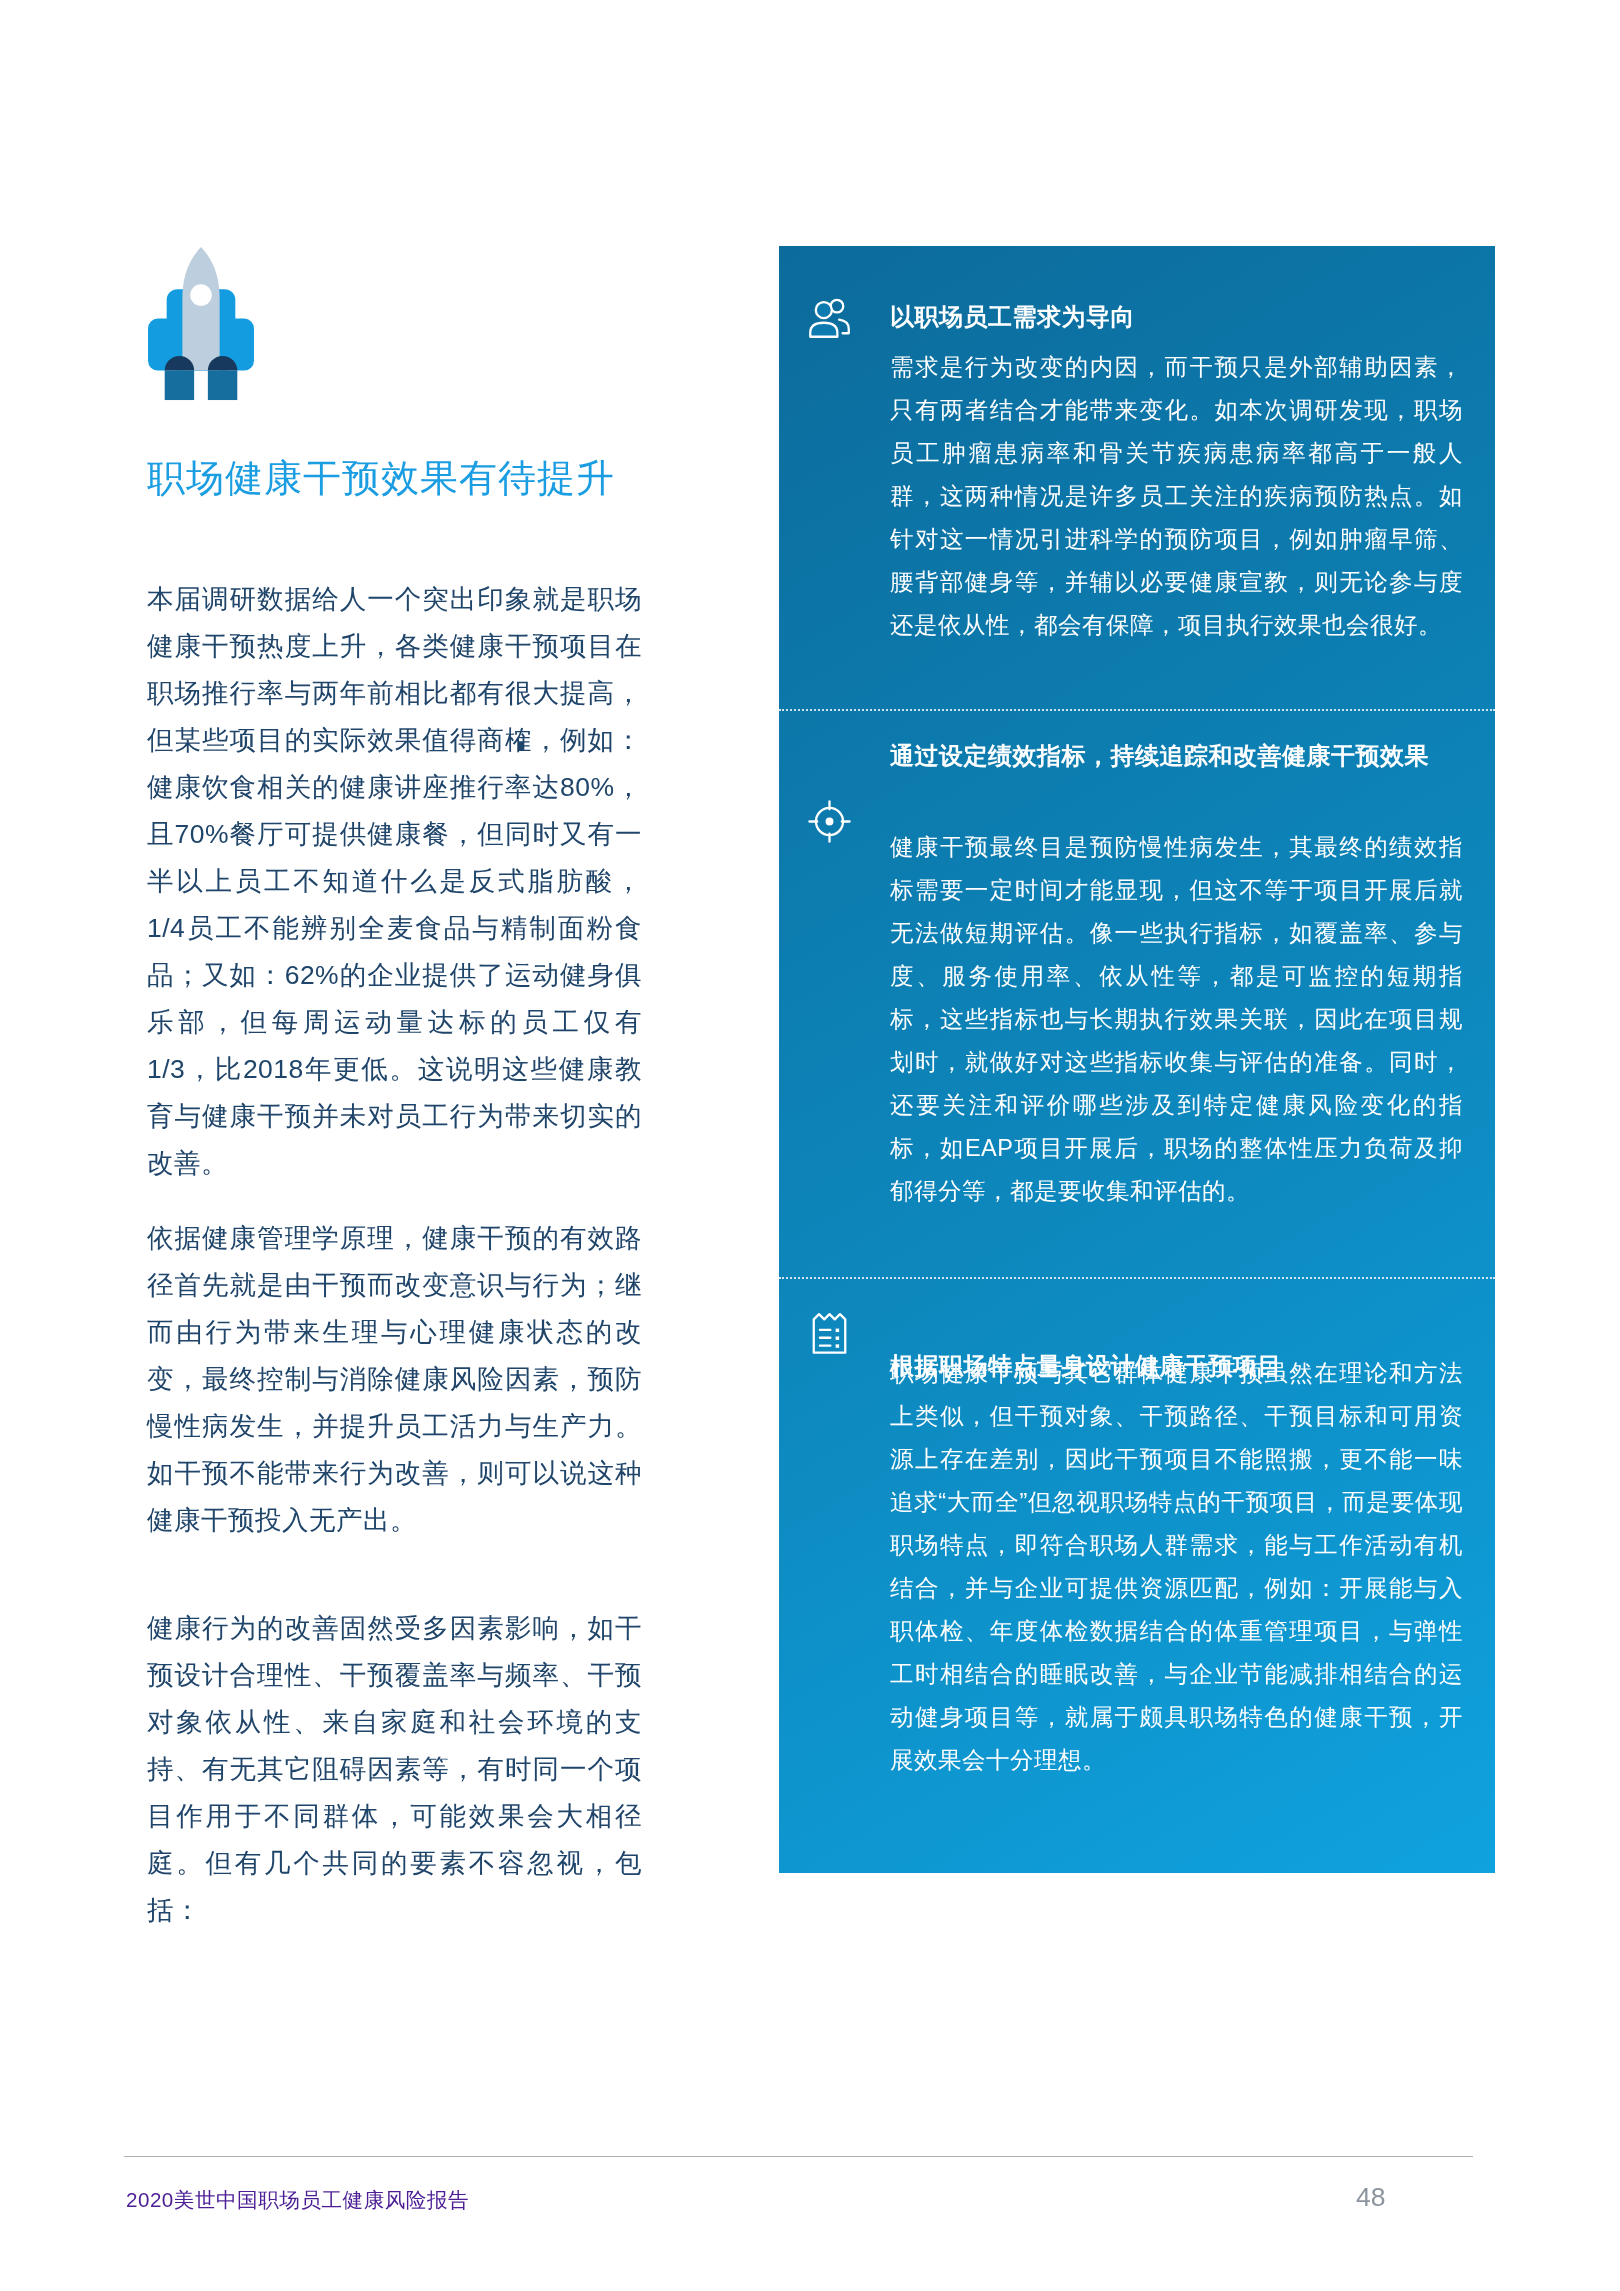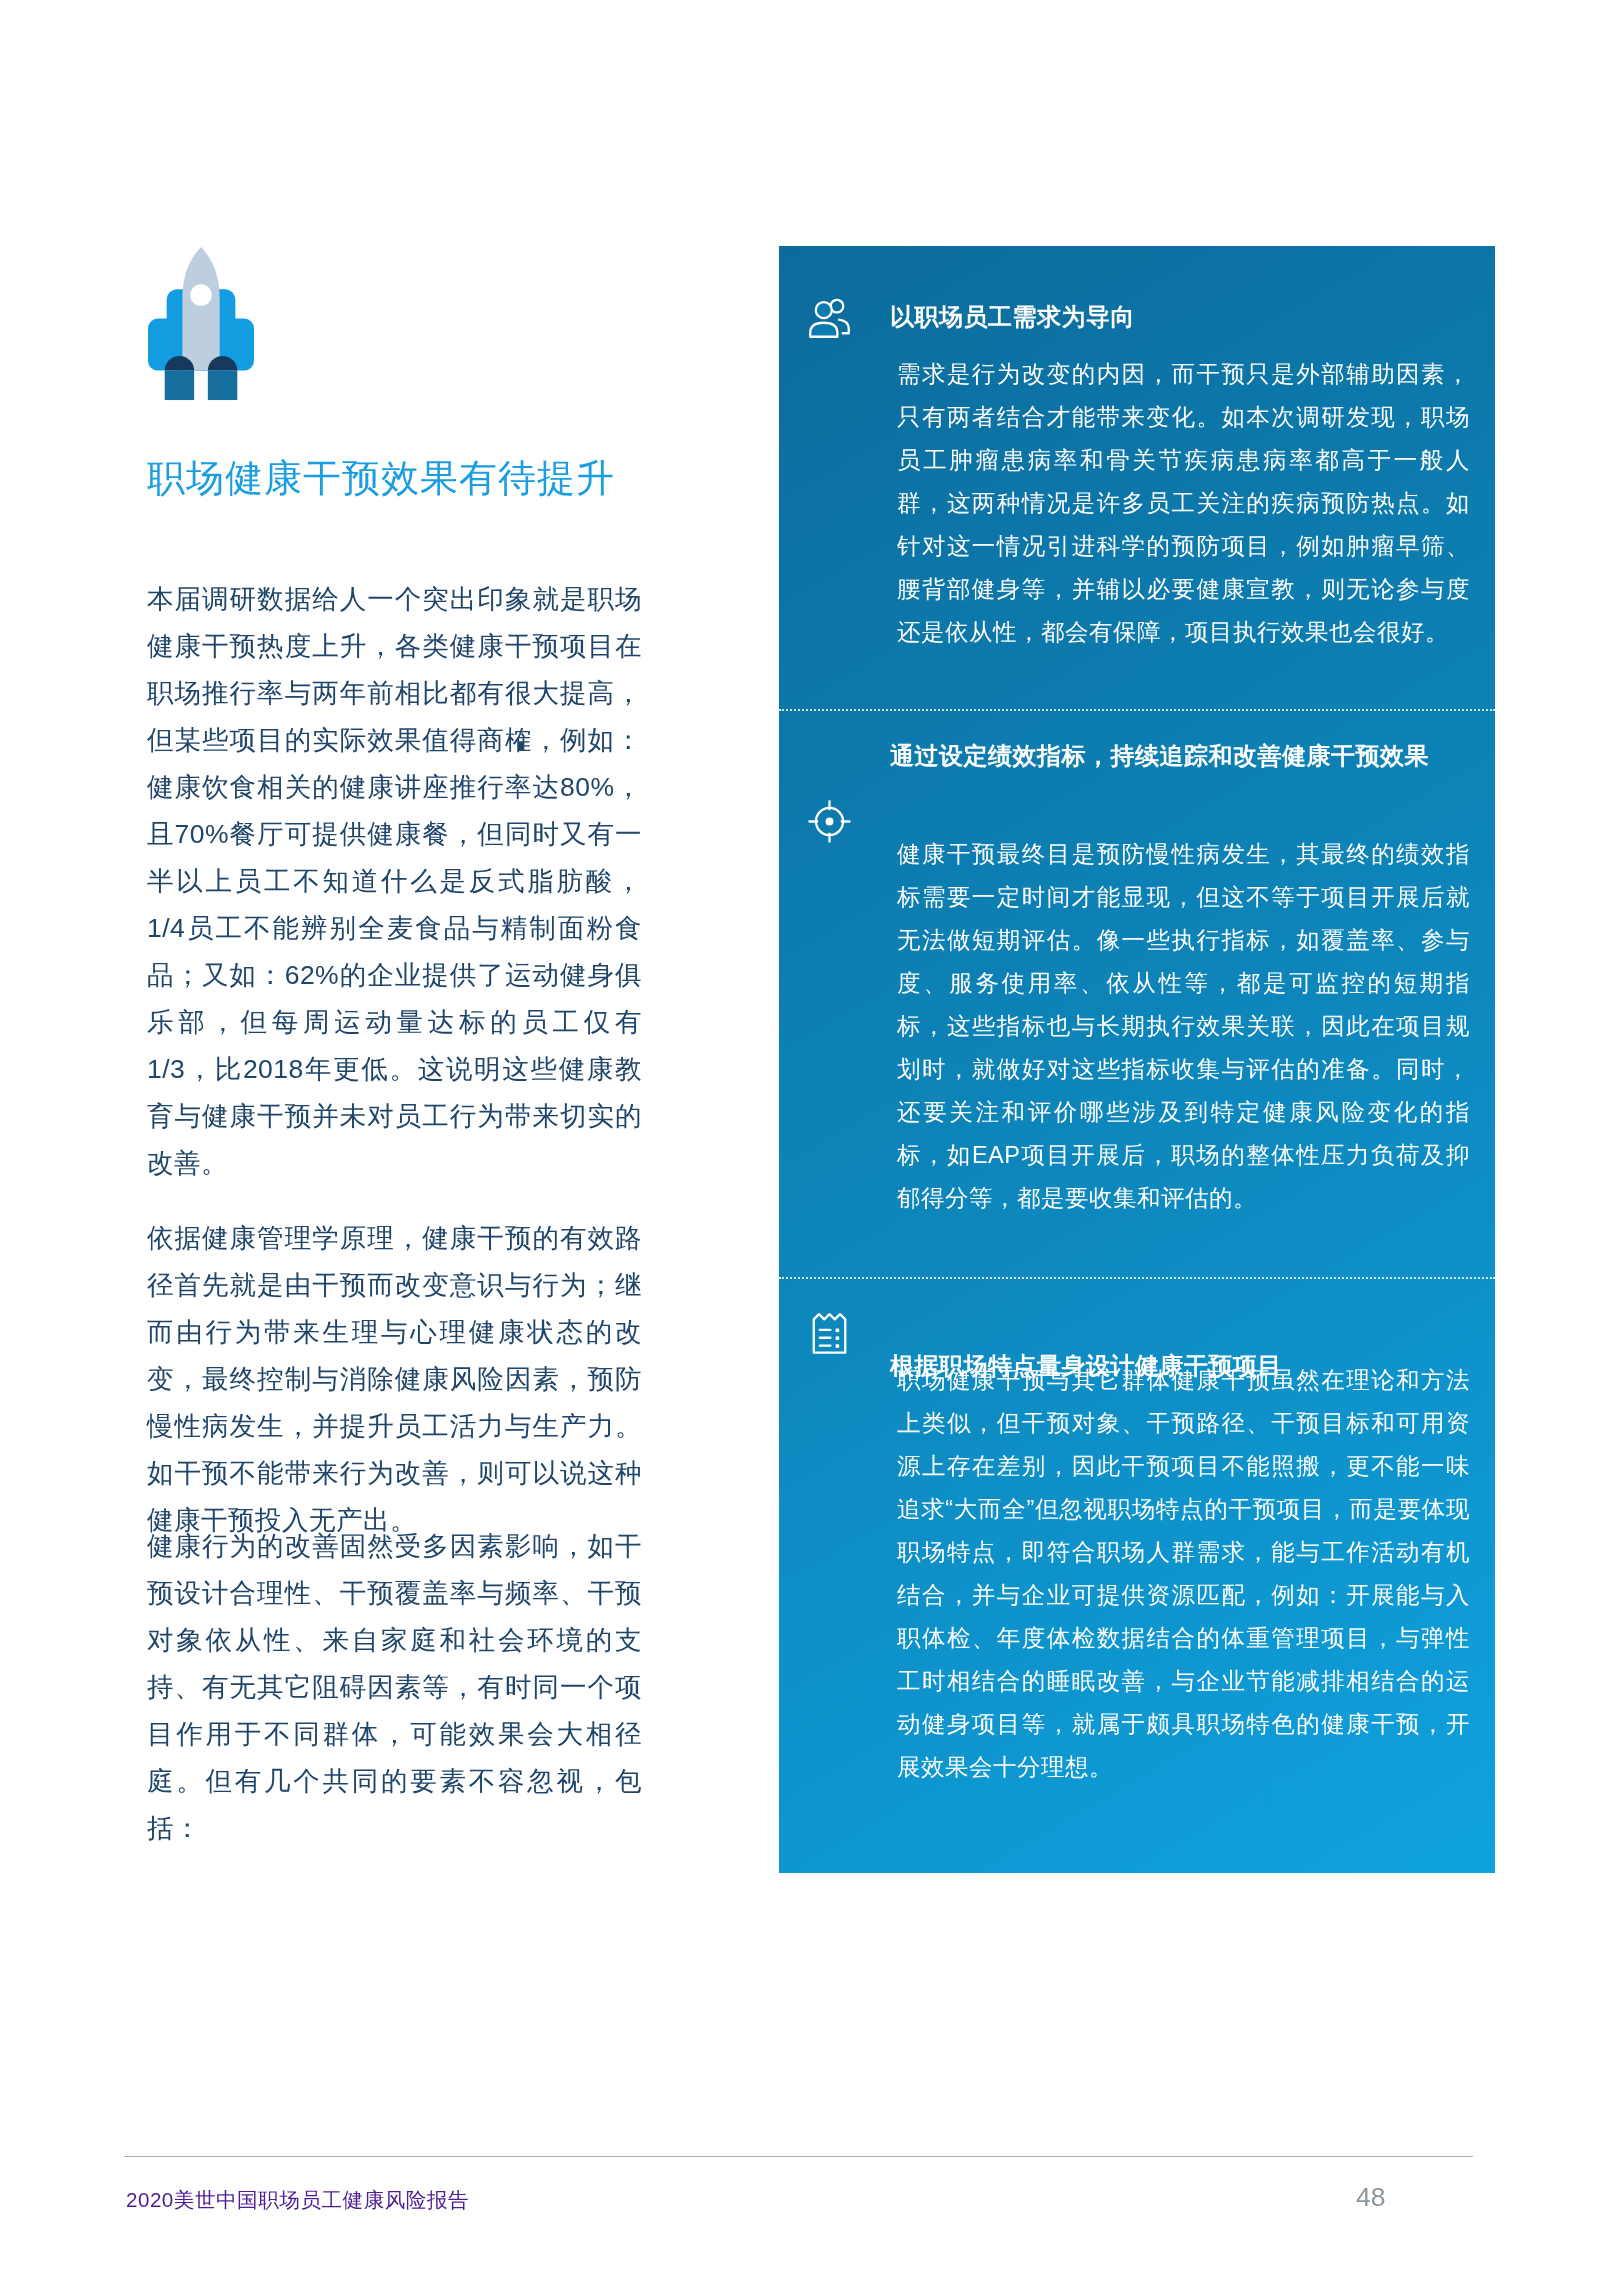--- a/index.html
+++ b/index.html
@@ -17,40 +17,40 @@
     margin:0;font-size:38px;font-weight:400;color:#1b9de2;
     letter-spacing:1px;line-height:51px;
   }
   .body-par{
     position:absolute;left:147px;width:495px;margin:0;
     font-size:26.5px;line-height:47px;color:#20456a;
     text-align:justify;letter-spacing:0.5px;
   }
   .p1{top:576px;}
   .p2{top:1215px;}
-  .p3{top:1523px;}
+  .p3{top:1605px;}
   
   .panel{
     position:absolute;left:779px;top:246px;width:716px;height:1627px;
     background:linear-gradient(150deg,#0c6b9b 0%,#0d86bb 52%,#0fa2df 100%);
   }
   .panel .sec-icon{position:absolute;left:25.5px;width:49px;height:49px;}
   .icon-1{top:47px;}
   .icon-2{top:551px;}
   .icon-3{top:1062px;}
   .sec-title{
     position:absolute;left:111px;width:578px;margin:0;
     font-size:24px;font-weight:700;color:#ffffff;line-height:44px;
     letter-spacing:0.5px;
   }
   .t1{top:49px;}
   .t2{top:488px;}
   .t3{top:1061px;margin-top:37px;}
   .sec-body{
-    position:absolute;left:111px;width:573px;margin:7px;
+    position:absolute;left:111px;width:573px;margin:0;
     font-size:23.5px;line-height:43px;color:#ffffff;
     text-align:justify;letter-spacing:0.5px;
   }
   .b1{top:100px;}
   .b2{top:580px;}
   .b3{top:1106px;}
   .dotted{
     position:absolute;left:0;width:100%;height:0;
     border-top:2.9px dotted rgba(255,255,255,.8);
   }

